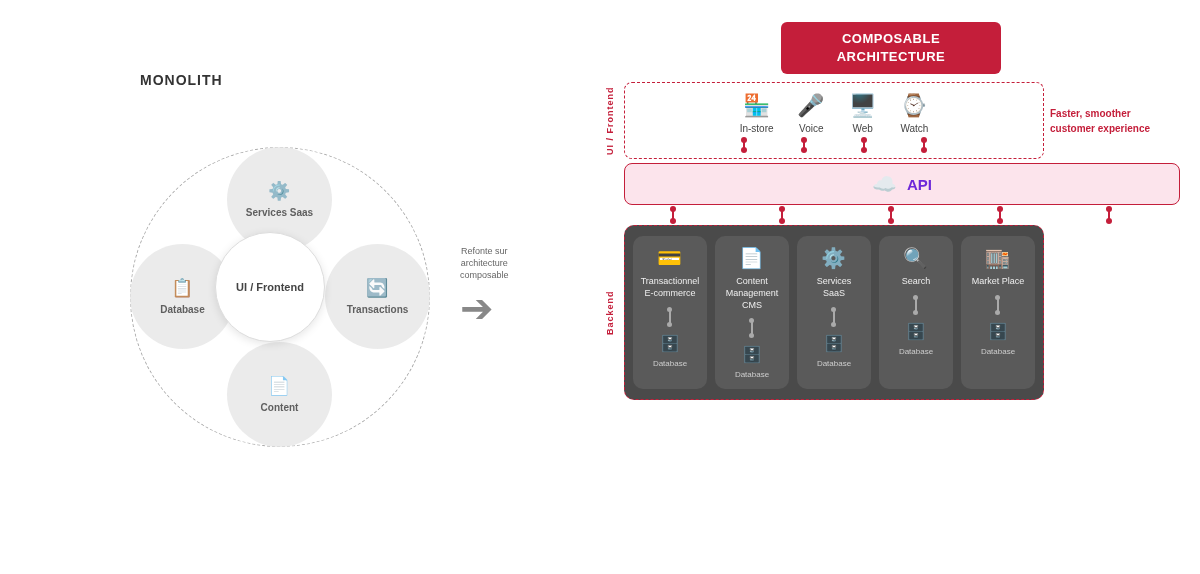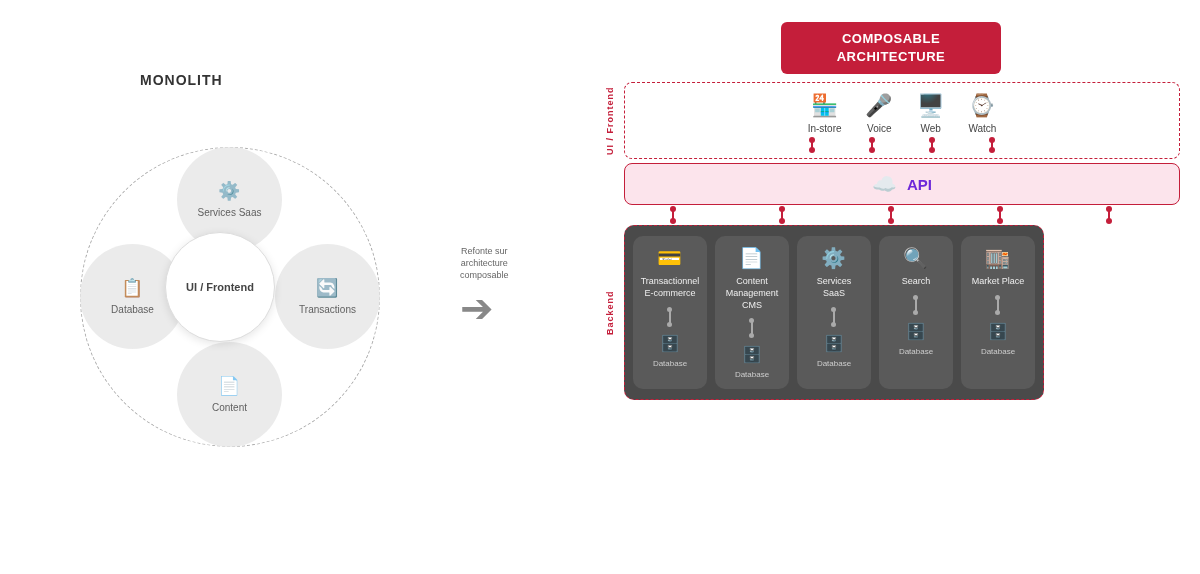--- a/index.html
+++ b/index.html
@@ -20,21 +20,21 @@
       align-items: center;
       gap: 20px;
     }
 
     
     .left-side {
       width: 420px;
       height: 100%;
       display: flex;
       flex-direction: column;
-      align-items: center;
+      align-items: flex-end;
       justify-content: center;
       position: relative;
     }
     .monolith-label {
       font-size: 14px;
       font-weight: 600;
       color: #333;
       letter-spacing: 1px;
       margin-bottom: 8px;
       position: absolute;
@@ -105,21 +105,21 @@
     .petal-bottom {
       bottom: 10px;
       left: 107px;
     }
     .petal-left {
       top: 107px;
       left: 10px;
     }
     .petal-label {
       font-size: 10px;
-      font-weight: 400;
+      font-weight: 700;
       color: #444;
       margin-top: 5px;
       line-height: 1.2;
     }
     .petal-icon {
       font-size: 18px;
       color: #555;
     }
 
     
@@ -317,20 +317,23 @@
                 <span style="position:absolute; top:-3px; left:-2px; width:6px; height:6px; background:#c41e3a; border-radius:50%; display:block;"></span>
                 <span style="position:absolute; bottom:-3px; left:-2px; width:6px; height:6px; background:#c41e3a; border-radius:50%; display:block;"></span>
               </div>
               <div style="width:2px; height:10px; background:#c41e3a; border-radius:1px; position:relative; margin:0 17px;">
                 <span style="position:absolute; top:-3px; left:-2px; width:6px; height:6px; background:#c41e3a; border-radius:50%; display:block;"></span>
                 <span style="position:absolute; bottom:-3px; left:-2px; width:6px; height:6px; background:#c41e3a; border-radius:50%; display:block;"></span>
               </div>
             </div>
           </div>
 
+          <div style="width:130px; display:flex; align-items:center;">
+            <span style="font-size:10px; color:#c41e3a; font-weight:600; line-height:1.5;">Faster, smoother<br>customer experience</span>
+          </div>
         </div>
 
         <div style="display:flex; gap:6px; align-items:center;">
           <div style="width:16px;"></div>
           <div style="flex:1; background:#fce4ec; border:1.5px solid #c41e3a; border-radius:8px; padding:8px 14px; display:flex; align-items:center; justify-content:center; gap:10px;">
             <span style="font-size:20px; color:#c41e3a;">☁️</span>
             <span style="font-size:15px; font-weight:600; color:#6d28d9;">API</span>
           </div>
         </div>
 

